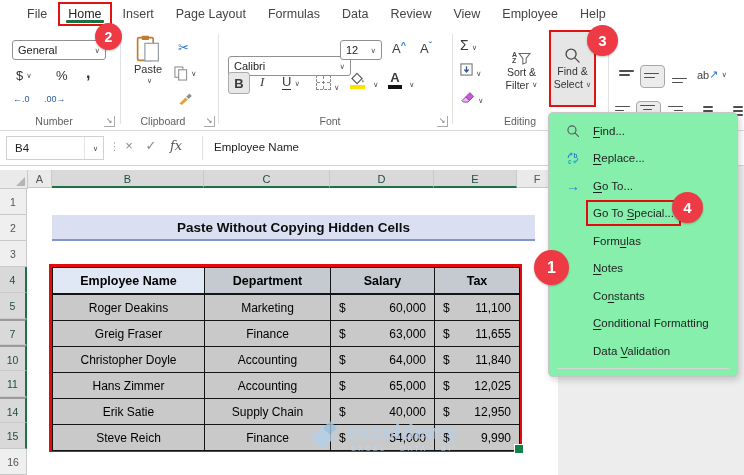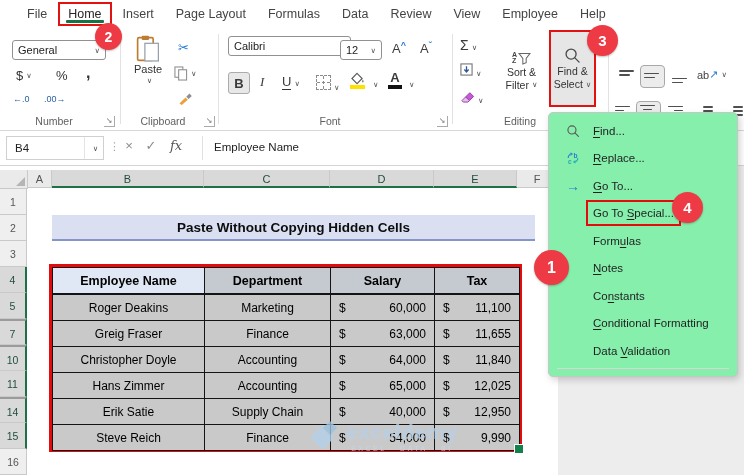--- a/index.html
+++ b/index.html
@@ -155,21 +155,21 @@
     <span class="icobtn" style="left:178px;top:62px">
         <svg viewBox="0 0 16 16" width="15" height="15">
           <path d="M1.5 14.5 L8 8 L10.5 10.5 L4 16 Z" fill="#e9a23b"></path>
           <path d="M8.8 7.2 L12.2 3.8 L14.7 6.3 L11.3 9.7 Z" fill="#8a8f98"></path>
         </svg>
       </span>
     <span class="grplabel" style="left:126px;width:74px">Clipboard</span>
     <span class="launch" style="left:204px">↘</span>
     <i class="vdiv" style="left:218px"></i>
 
-    <div class="combo" style="left:228px;top:8px;width:123px">
+    <div class="combo" style="left:228px;top:28px;width:123px">
         <span>Calibri</span>
         <span class="chev">∨</span>
       </div>
     <div class="combo" style="left:340px;top:12px;width:42px">
         <span>12</span>
         <span class="chev">∨</span>
       </div>
     <span class="fbtn" style="left:392px;top:13px"><span>A</span><i>^</i></span>
     <span class="fbtn" style="left:420px;top:13px"><span>A</span><i>ˇ</i></span>
     <span class="fbtn bold-b" style="left:228px;top:44px">B</span>

